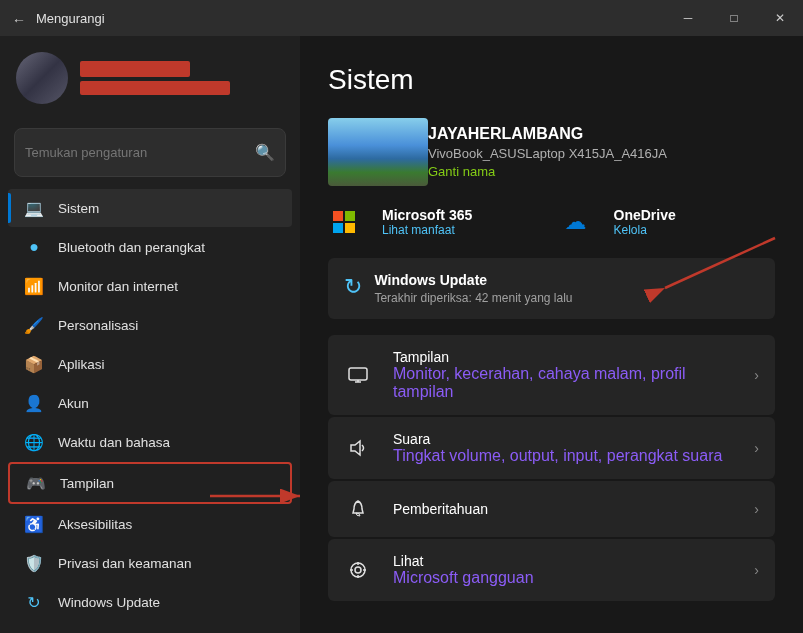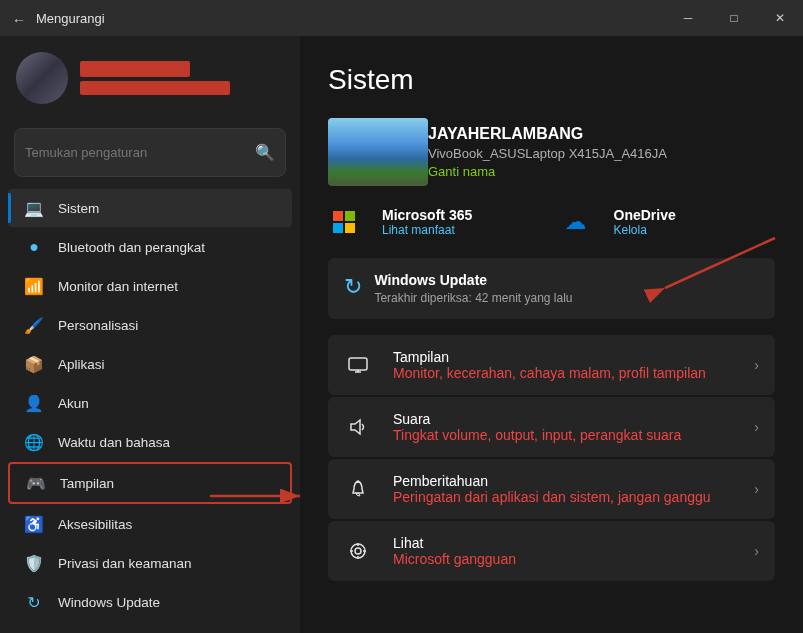--- a/index.html
+++ b/index.html
@@ -265,21 +265,21 @@
       width: 28px;
       height: 28px;
       display: flex;
       align-items: center;
       justify-content: center;
       font-size: 18px;
       flex-shrink: 0;
     }
     .setting-text { flex: 1; }
     .setting-name { font-size: 14px; color: #fff; font-weight: 500; }
-    .setting-desc { font-size: 14px; color: #ef4444; }
+    .setting-desc { font-size: 16px; color: #8b5cf6; }
     .setting-chevron { font-size: 14px; color: #888; }
   </style>
 </head>
 <body>
 
 <div class="window">
 
   <div class="titlebar">
     <div class="titlebar-left">
       <span class="titlebar-back">←</span>
@@ -455,21 +455,20 @@
         </div>
         <div class="setting-item">
           <div class="setting-icon">
             <svg width="20" height="20" viewBox="0 0 20 20" fill="none">
               <path d="M10 2 Q14 4 14 10 L15 14 H5 L6 10 Q6 4 10 2Z" stroke="#e0e0e0" stroke-width="1.5" fill="none"></path>
               <path d="M8 14 Q8 17 12 17 Q12 14 8 14Z" stroke="#e0e0e0" stroke-width="1" fill="none"></path>
             </svg>
           </div>
           <div class="setting-text">
             <div class="setting-name">Pemberitahuan</div>
-            <div class="setting-desc">Peringatan dari aplikasi dan sistem, jangan ganggu</div>
           </div>
           <span class="setting-chevron">›</span>
         </div>
         <div class="setting-item">
           <div class="setting-icon">
             <svg width="20" height="20" viewBox="0 0 20 20" fill="none">
               <circle cx="10" cy="10" r="7" stroke="#e0e0e0" stroke-width="1.5" fill="none"></circle>
               <circle cx="10" cy="10" r="3" stroke="#e0e0e0" stroke-width="1.5" fill="none"></circle>
               <line x1="10" y1="2" x2="10" y2="5" stroke="#e0e0e0" stroke-width="1.5"></line>
               <line x1="10" y1="15" x2="10" y2="18" stroke="#e0e0e0" stroke-width="1.5"></line>

